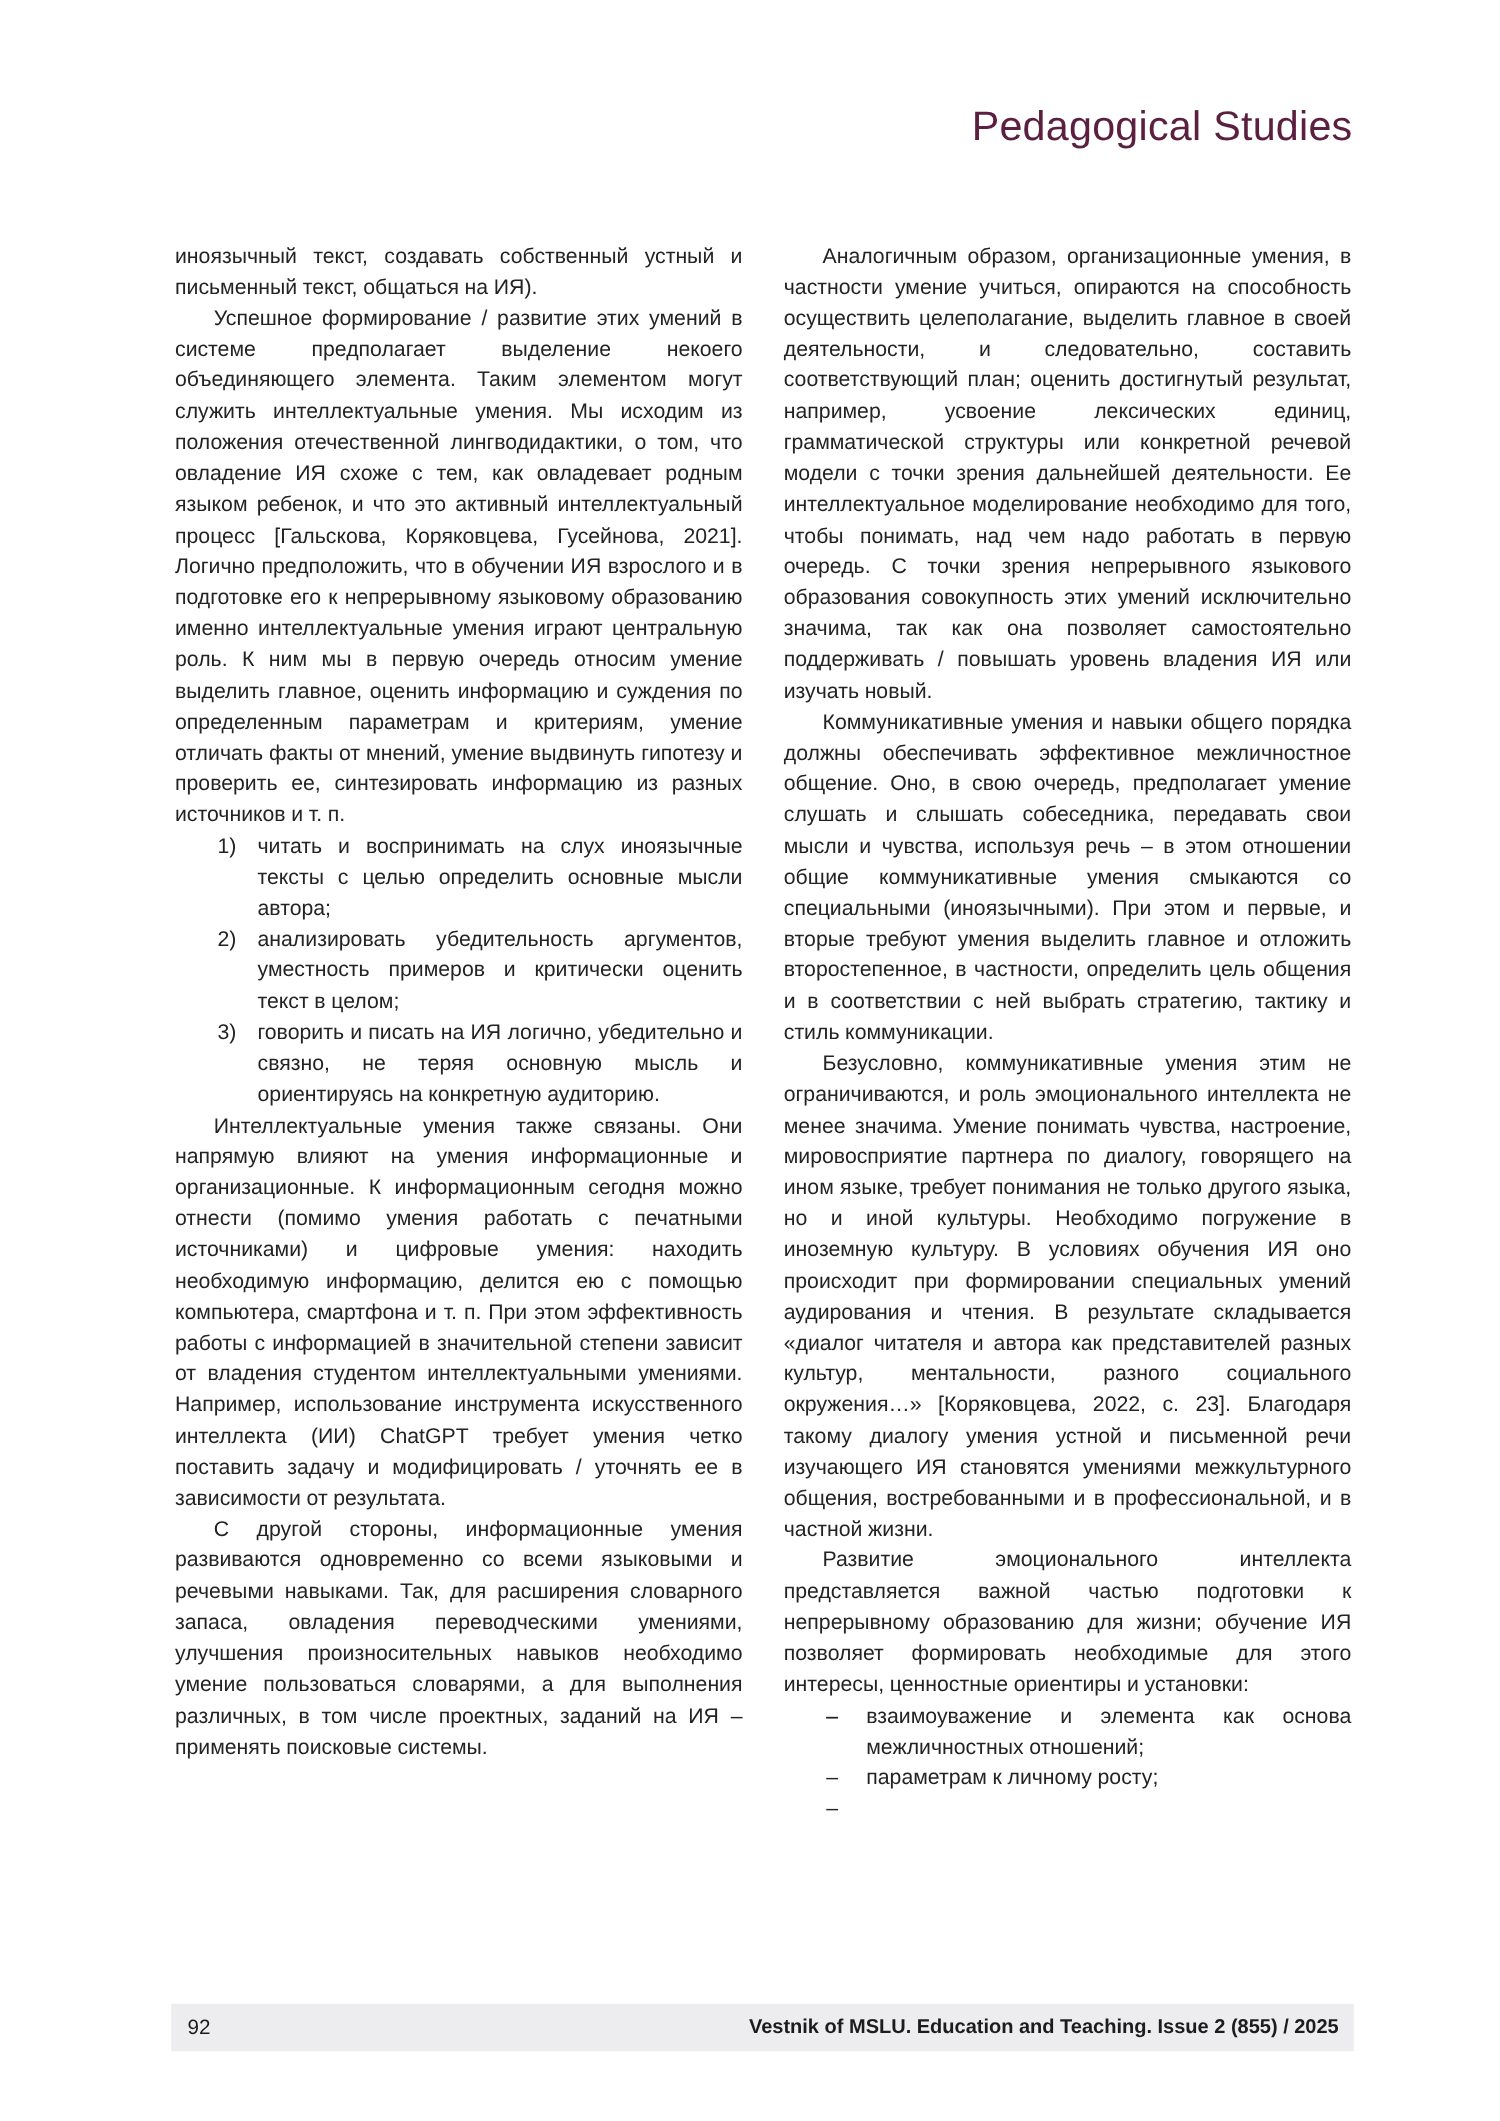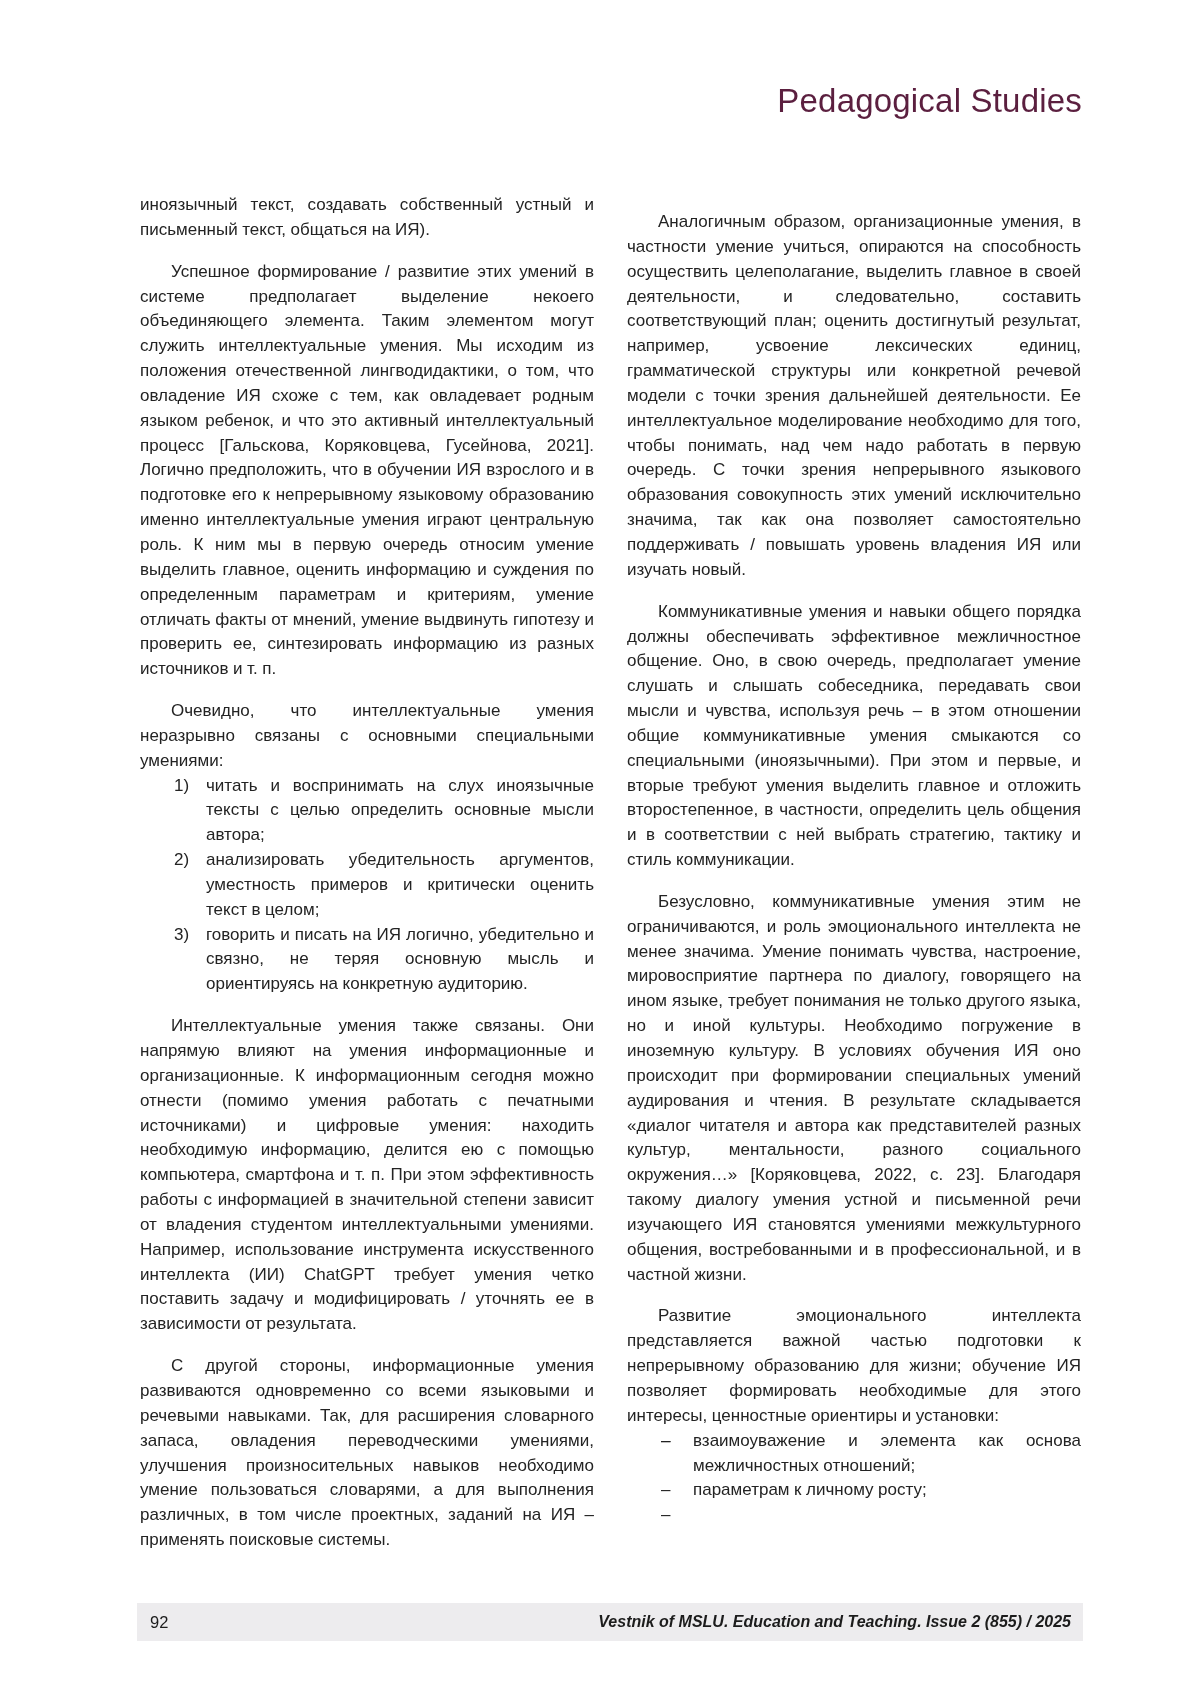--- a/index.html
+++ b/index.html
@@ -40,21 +40,20 @@
     text-align: justify;
     hyphens: auto;
     -webkit-hyphens: auto;
     word-spacing: -0.2px;
   }
   .para {
     margin: 0;
   }
   .para.indent {
     text-indent: 31px;
-    margin-top: 17px;
   }
   .list {
     margin: 0;
   }
   .list-item {
     position: relative;
     padding-left: 66px;
     text-align: justify;
   }
   .list-item .marker {
@@ -76,35 +75,33 @@
     padding: 0 12px 0 13px;
     margin-top: 20px;
   }
   .footer-page {
     font-size: 16.5px;
     color: #1c1c1c;
   }
   .footer-journal {
     font-size: 16px;
     font-weight: bold;
-    font-style: italic;
     color: #1c1c1c;
     white-space: nowrap;
   }
 </style>
 </head>
 <body>
 
 <div class="header-title" style="color: rgb(91, 31, 63);">Pedagogical Studies</div>
 
 <div class="content">
   <div class="column" id="left-column">
       <p class="para">иноязычный текст, создавать собственный устный и письменный текст, общаться на ИЯ).</p>
       <p class="para indent">Успешное формирование / развитие этих умений в системе предполагает выделение некоего объединяющего элемента. Таким элементом могут служить интеллектуальные умения. Мы исходим из положения отечественной лингводидактики, о том, что овладение ИЯ схоже с тем, как овладевает родным языком ребенок, и что это активный интеллектуальный процесс [Гальскова, Коряковцева, Гусейнова, 2021]. Логично предположить, что в обучении ИЯ взрослого и в подготовке его к непрерывному языковому образованию именно интеллектуальные умения играют центральную роль. К ним мы в первую очередь относим умение выделить главное, оценить информацию и суждения по определенным параметрам и критериям, умение отличать факты от мнений, умение выдвинуть гипотезу и проверить ее, синтезировать информацию из разных источников и т. п.</p>
-      <p class="para indent">Очевидно, что интеллектуальные умения неразрывно связаны с основными специальными умениями:</p>
       <div class="list">
         <div class="list-item"><span class="marker">1)</span><span>читать и воспринимать на слух иноязычные тексты с целью определить основные мысли автора;</span></div>
         <div class="list-item"><span class="marker">2)</span><span>анализировать убедительность аргументов, уместность примеров и критически оценить текст в целом;</span></div>
         <div class="list-item"><span class="marker">3)</span><span>говорить и писать на ИЯ логично, убедительно и связно, не теряя основную мысль и ориентируясь на конкретную аудиторию.</span></div>
       </div>
       <p class="para indent">Интеллектуальные умения также связаны. Они напрямую влияют на умения информационные и организационные. К информационным сегодня можно отнести (помимо умения работать с печатными источниками) и цифровые умения: находить необходимую информацию, делится ею с помощью компьютера, смартфона и т. п. При этом эффективность работы с информацией в значительной степени зависит от владения студентом интеллектуальными умениями. Например, использование инструмента искусственного интеллекта (ИИ) ChatGPT требует умения четко поставить задачу и модифицировать / уточнять ее в зависимости от результата.</p>
       <p class="para indent">С другой стороны, информационные умения развиваются одновременно со всеми языковыми и речевыми навыками. Так, для расширения словарного запаса, овладения переводческими умениями, улучшения произносительных навыков необходимо умение пользоваться словарями, а для выполнения различных, в том числе проектных, заданий на ИЯ – применять поисковые системы.</p>
     </div>
   <div class="column" id="right-column">
       <p class="para indent">Аналогичным образом, организационные умения, в частности умение учиться, опираются на способность осуществить целеполагание, выделить главное в своей деятельности, и следовательно, составить соответствующий план; оценить достигнутый результат, например, усвоение лексических единиц, грамматической структуры или конкретной речевой модели с точки зрения дальнейшей деятельности. Ее интеллектуальное моделирование необходимо для того, чтобы понимать, над чем надо работать в первую очередь. С точки зрения непрерывного языкового образования совокупность этих умений исключительно значима, так как она позволяет самостоятельно поддерживать / повышать уровень владения ИЯ или изучать новый.</p>

